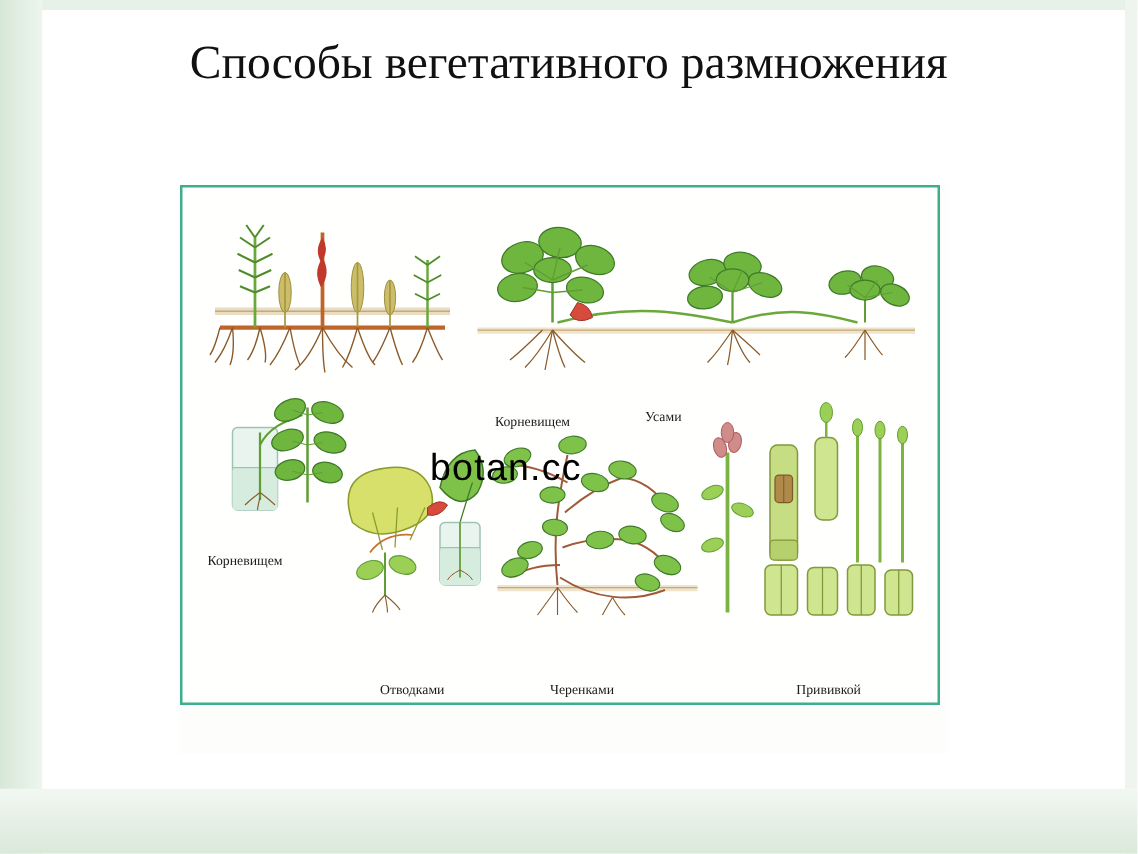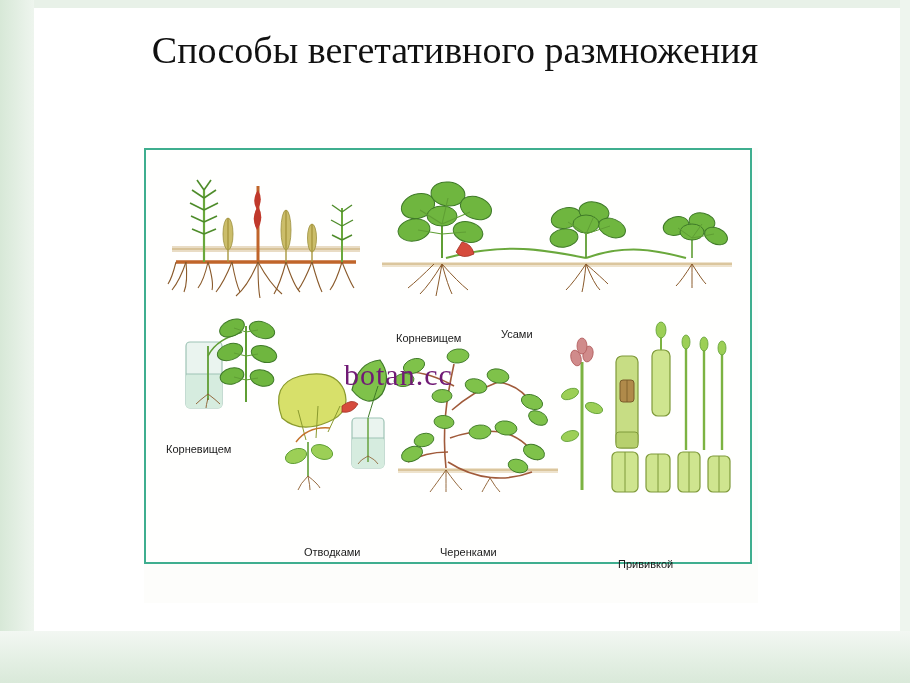--- a/index.html
+++ b/index.html
@@ -57,29 +57,29 @@
   .fig-caption{
     position:absolute;left:0;top:424px;width:608px;
     text-align:center;
     font-family:"Liberation Serif", serif;
     font-size:13.5px;
     color:#4a4a4a;
     letter-spacing:.2px;
   }
   .watermark{
     position:absolute;left:198px;top:208px;
-    font-family:Liberation Serif, serif;
+    font-family:Liberation Sans, sans-serif;
     font-size:30px;
-    color:#701a75;
+    color:#000000;
     letter-spacing:1px;
     user-select:none;
   }
   .lbl{
     position:absolute;
-    font-family:Liberation Sans, sans-serif;
+    font-family:Liberation Serif, serif;
     font-size:11px;
     color:#1b1b1b;
     white-space:nowrap;
   }
   svg{display:block;}
 </style>
 </head>
 <body>
 
 <div class="slide">
@@ -393,23 +393,23 @@
               <path d="M543 302 v40"></path>
               <path d="M573 306 v36"></path>
           </g>
         </g>
 
       </svg>
 
       <div class="watermark">botan.cc</div>
 
       <div class="lbl" style="left:250px;top:182px;">Корневищем</div>
-      <div class="lbl" style="left:355px;top:178px;">Усами</div>
+      <div class="lbl" style="left:370px;top:178px;">Усами</div>
       <div class="lbl" style="left:20px;top:293px;">Корневищем</div>
       <div class="lbl" style="left:158px;top:396px;">Отводками</div>
       <div class="lbl" style="left:294px;top:396px;">Черенками</div>
-      <div class="lbl" style="left:472px;top:396px;margin-top:12px;">Прививкой</div>
+      <div class="lbl" style="left:491px;top:396px;">Прививкой</div>
 
     </div>
 
   </div>
 
 </div>
 
 </body></html>

